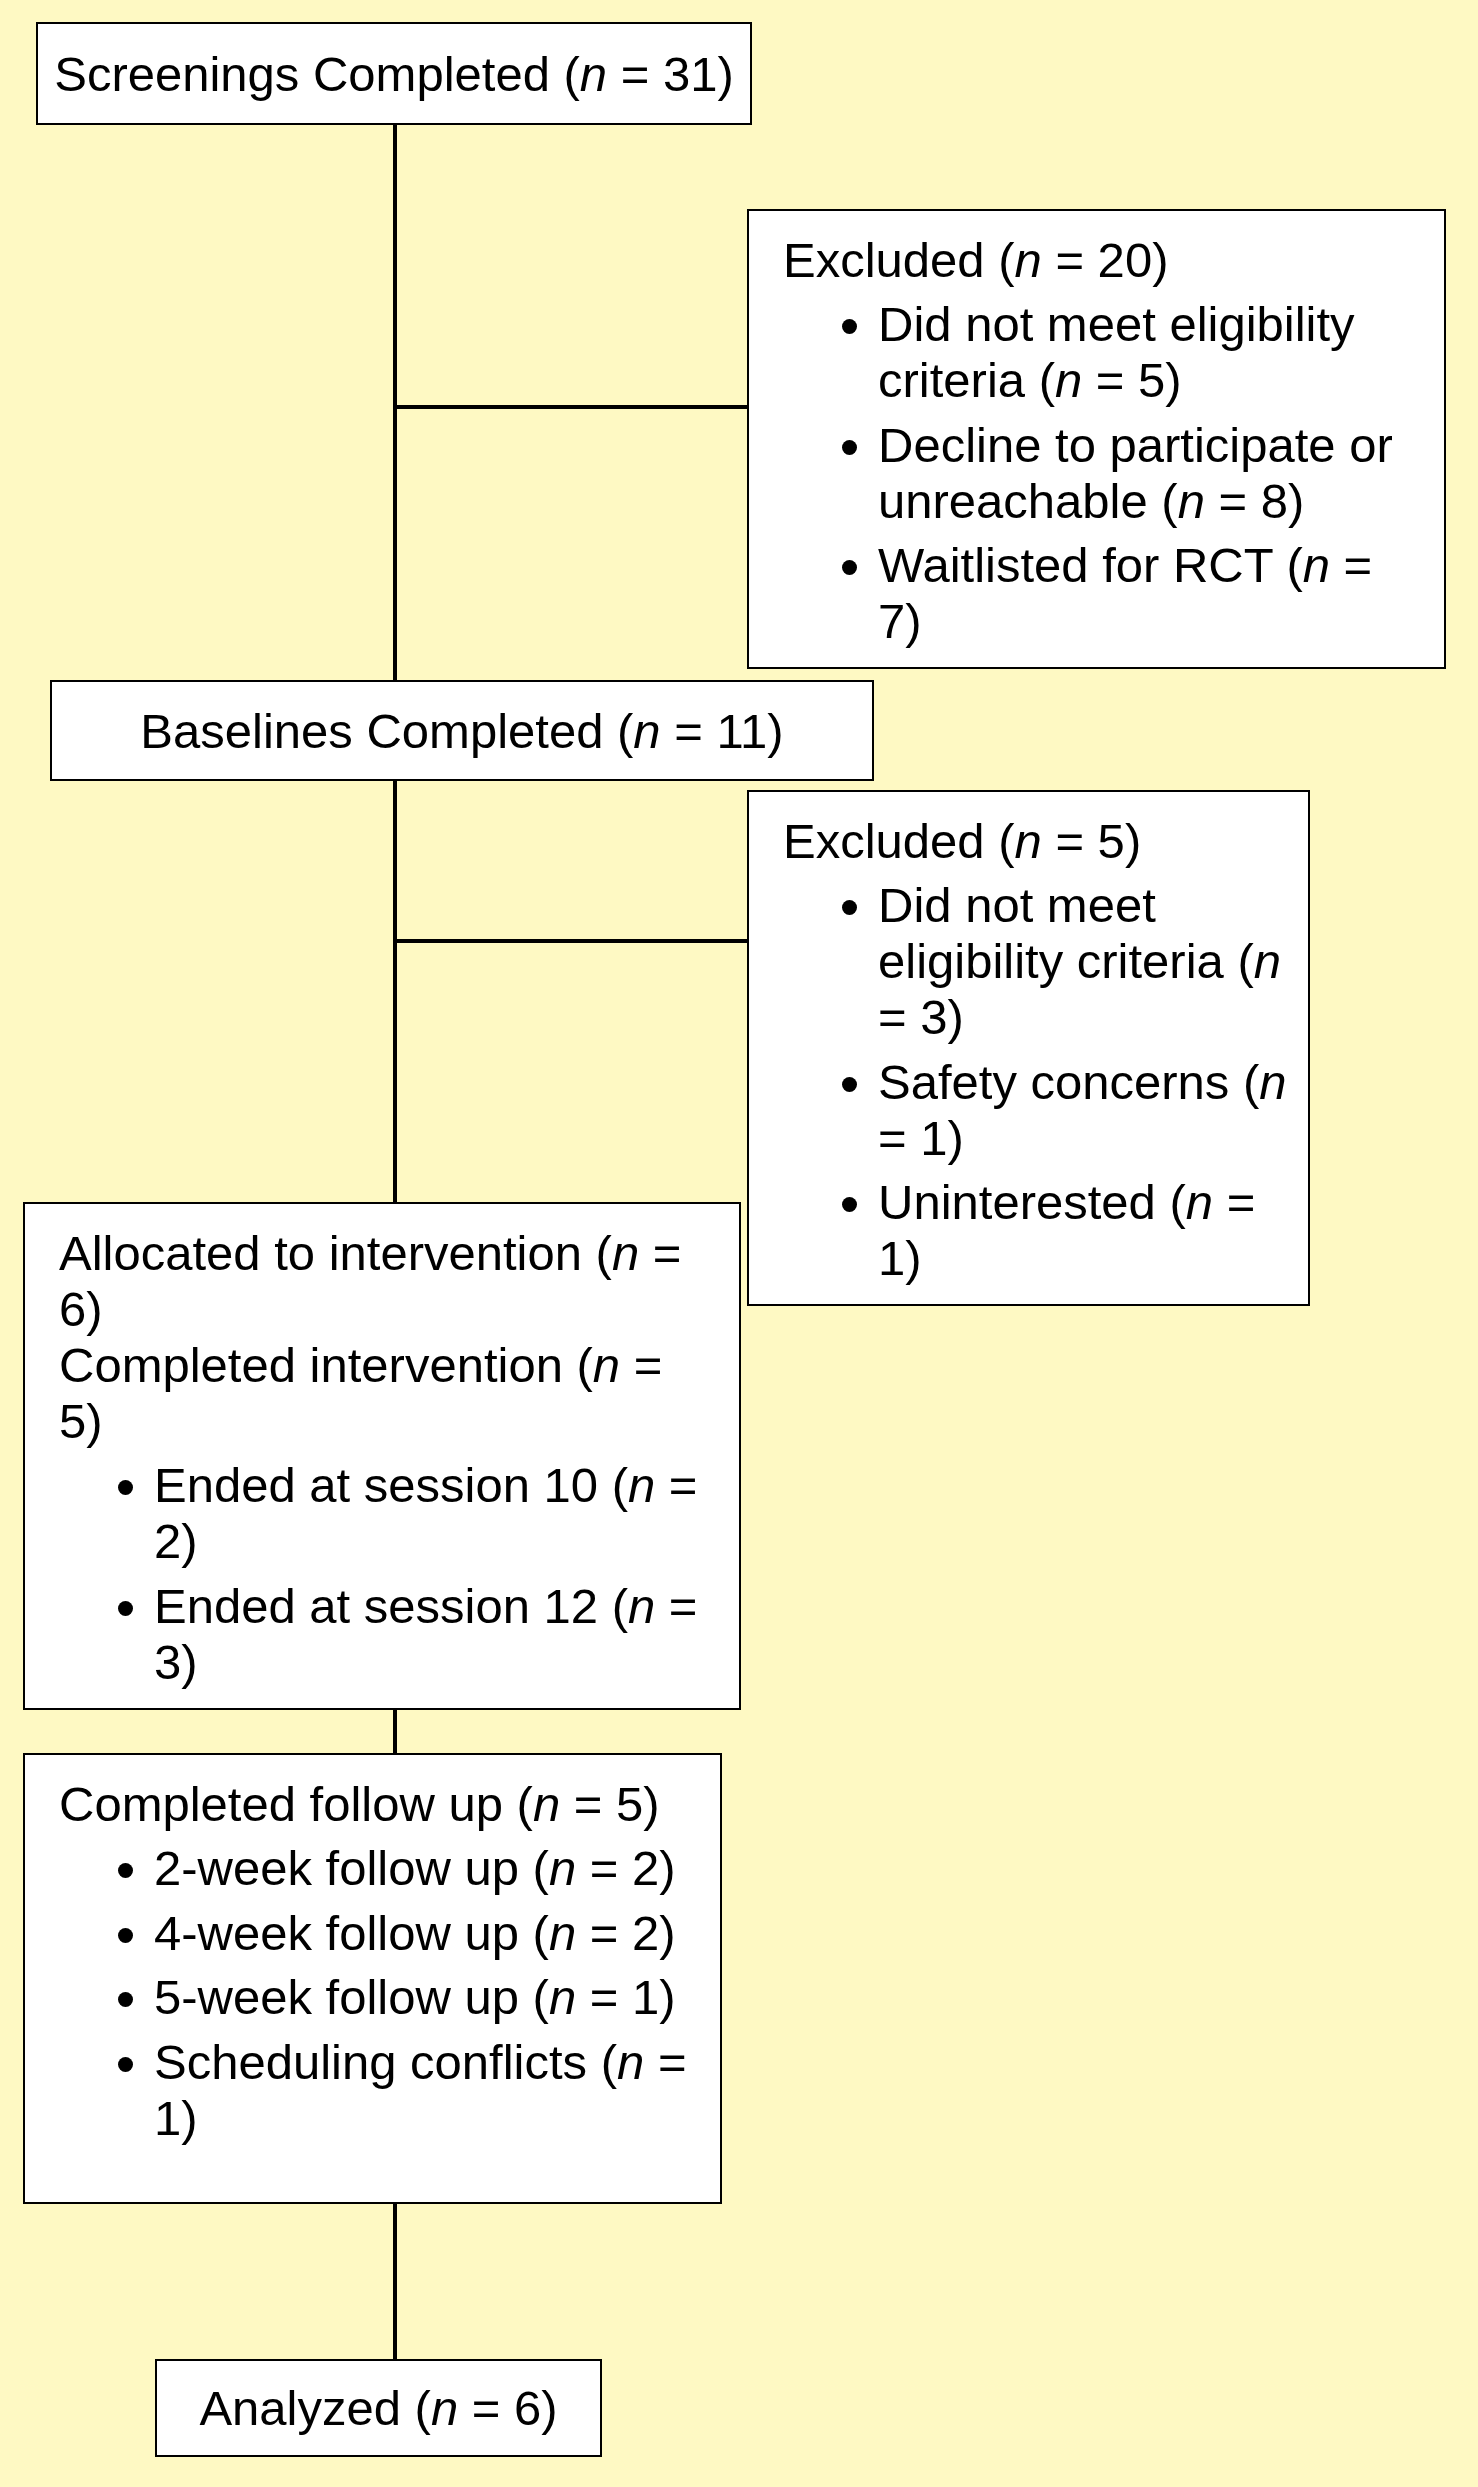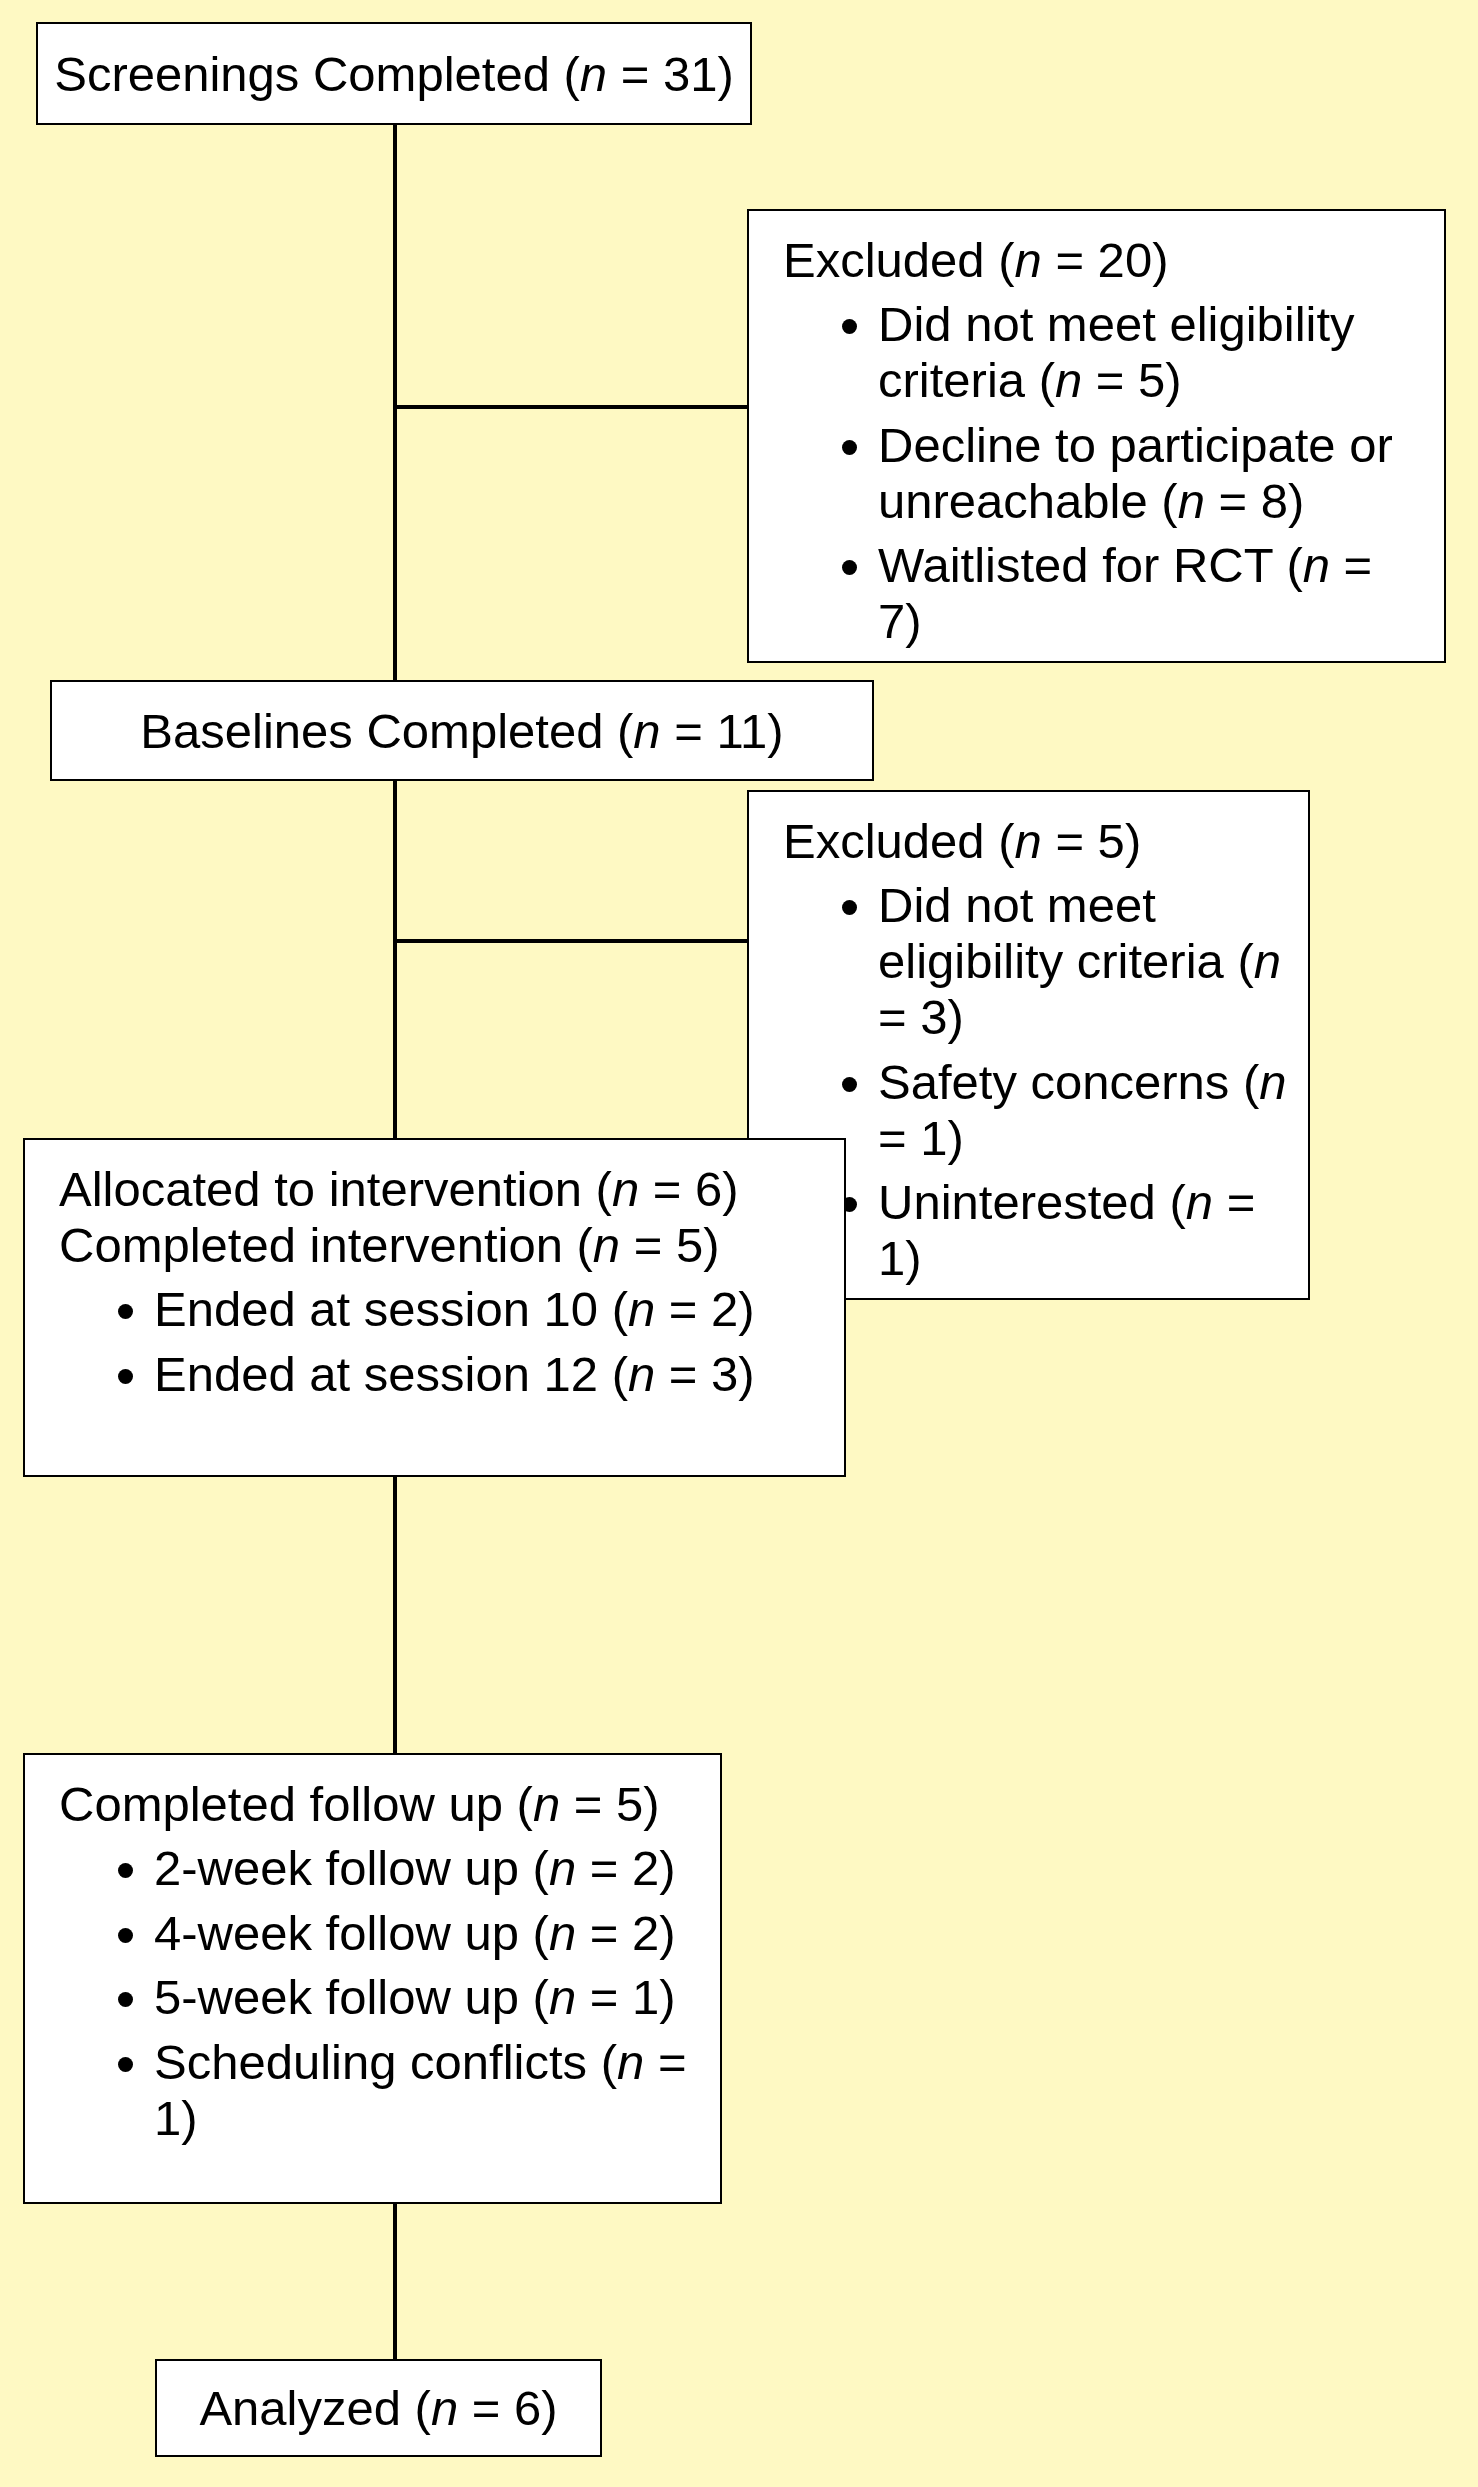--- a/index.html
+++ b/index.html
@@ -21,21 +21,21 @@
     background: #ffffff;
     border: 2.8px solid #000000;
     z-index: 1;
   }
   .box-centered {
     display: flex;
     align-items: center;
     justify-content: center;
     text-align: center;
   }
-  .box-list { padding: 21px 21px 12px 34px; }
+  .box-list { padding: 21px 21px 18px 34px; }
   .line.heading { margin: 0; }
   .gap-above-large { margin-top: 49px; }
   .gap-above-medium { margin-top: 39px; }
   ul.bullets {
     margin: 0;
     padding-left: 95px;
     list-style: disc outside;
   }
   ul.bullets li { margin-top: 8.4px; }
   .flow-text i { font-style: italic; }
@@ -68,21 +68,21 @@
 
   <div class="box box-list" style="left:747px; top:790px; width:563px; min-height:349px;">
     <div class="line heading flow-text">Excluded (<i>n</i> = 5)</div>
     <ul class="bullets">
       <li class="flow-text">Did not meet eligibility criteria (<i>n</i> = 3)</li>
       <li class="flow-text">Safety concerns (<i>n</i> = 1)</li>
       <li class="flow-text">Uninterested (<i>n</i> = 1)</li>
     </ul>
   </div>
 
-  <div class="box box-list" style="left:23px; top:1138px; width:823px; min-height:339px;">
+  <div class="box box-list" style="left:23px; top:1202px; width:718px; min-height:339px;">
     <div class="line heading flow-text">Allocated to intervention (<i>n</i> = 6)</div>
     <div class="line heading flow-text gap-above-large">Completed intervention (<i>n</i> = 5)</div>
     <ul class="bullets">
       <li class="flow-text">Ended at session 10 (<i>n</i> = 2)</li>
       <li class="flow-text">Ended at session 12 (<i>n</i> = 3)</li>
     </ul>
   </div>
 
   <div class="box box-list" style="left:23px; top:1753px; width:699px; min-height:451px;">
     <div class="line heading flow-text">Completed follow up (<i>n</i> = 5)</div>

